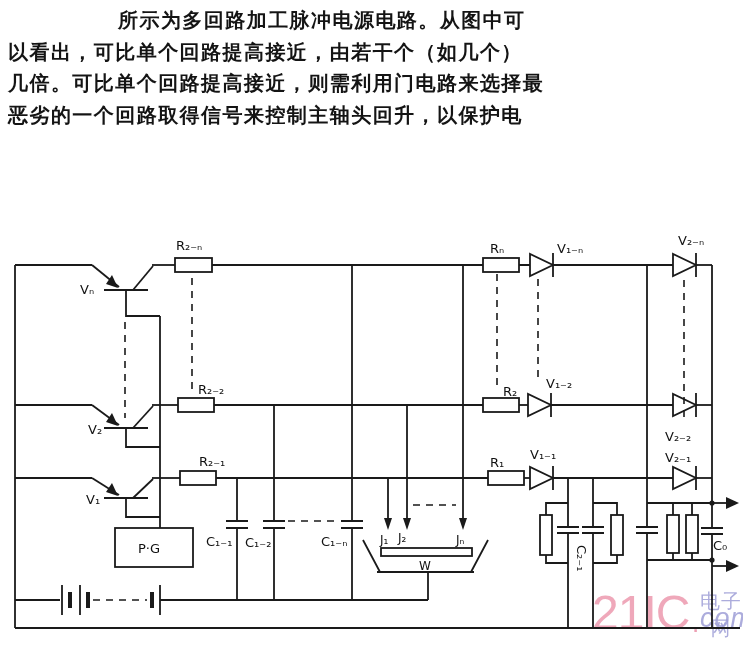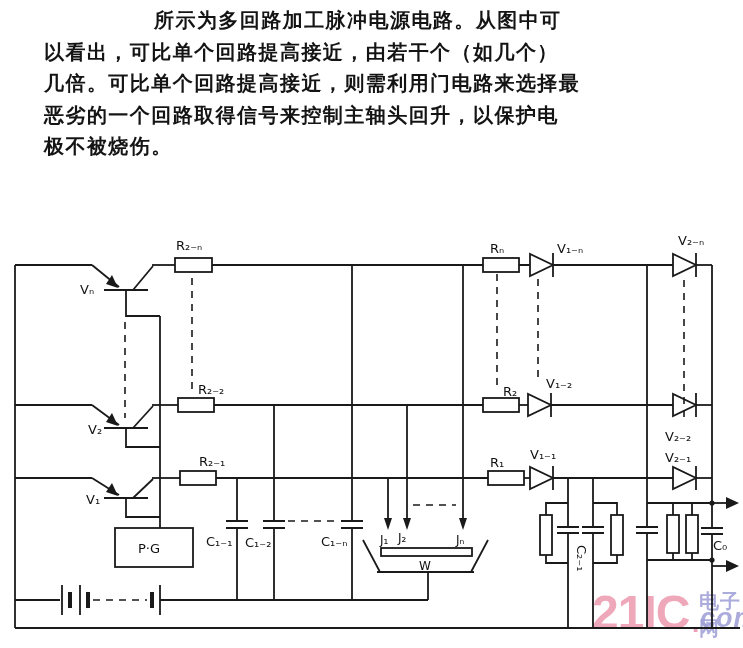--- a/index.html
+++ b/index.html
@@ -6,30 +6,29 @@
   .page{
     position:relative;
     width:743px;height:648px;
     background:#ffffff;
     overflow:hidden;
     font-family:"Liberation Serif", serif;
   }
   .text-block{
     position:absolute;top:5px;left:8px;width:545px;
     color:#141414;
-    margin-left:36px;
   }
   .text-block .tline{
     font-size:20px;font-weight:bold;line-height:31.5px;
     letter-spacing:1.45px;white-space:nowrap;
   }
   .text-block .tline.indent{padding-left:110px;}
   .circuit{position:absolute;left:0;top:233px;}
   .circuit svg{display:block;}
-  .wm{position:absolute;font-family:"Liberation Sans",sans-serif;font-weight:bold;z-index:1;}
+  .wm{position:absolute;font-family:"Liberation Sans",sans-serif;font-weight:normal;z-index:1;text-align:center;}
   .wm-brand{left:592px;top:585px;font-size:48px;letter-spacing:-1px;color:rgba(233,135,160,0.72);}
   .wm-cn{left:699px;top:588px;font-size:20px;letter-spacing:1px;color:rgba(158,158,214,0.85);}
   .wm-com{left:700px;top:603px;font-size:27px;font-style:italic;letter-spacing:1px;color:rgba(158,158,214,0.85);}
   .wm-dot{left:692px;top:608px;font-size:26px;color:rgba(233,135,160,0.8);}
   svg .wire{stroke:#1a1a1a;stroke-width:1.8;fill:none;}
   svg .thick{stroke:#1a1a1a;stroke-width:4;fill:none;}
   svg .dash{stroke:#1a1a1a;stroke-width:1.6;fill:none;stroke-dasharray:7 6;}
   svg .box{stroke:#1a1a1a;stroke-width:1.8;fill:#ffffff;}
   svg .solid{fill:#1a1a1a;stroke:none;}
   svg text{font-family:"DejaVu Sans",sans-serif;font-size:13px;fill:#111;}
@@ -38,21 +37,20 @@
 </head>
 <body>
 
 <div class="page">
 
   <div class="text-block">
     <div class="tline indent">所示为多回路加工脉冲电源电路。从图中可</div>
     <div class="tline">以看出，可比单个回路提高接近，由若干个（如几个）</div>
     <div class="tline">几倍。可比单个回路提高接近，则需利用门电路来选择最</div>
     <div class="tline">恶劣的一个回路取得信号来控制主轴头回升，以保护电</div>
-    <div class="tline">极不被烧伤。</div>
   </div>
 
   <div class="wm wm-brand">21IC</div>
   <div class="wm wm-cn">电子网</div>
   <div class="wm wm-dot">.</div>
   <div class="wm wm-com">com</div>
 
   <div class="circuit" style="z-index:2;position:absolute;">
     <svg width="743" height="415" viewBox="0 233 743 415" xmlns="http://www.w3.org/2000/svg">
 

